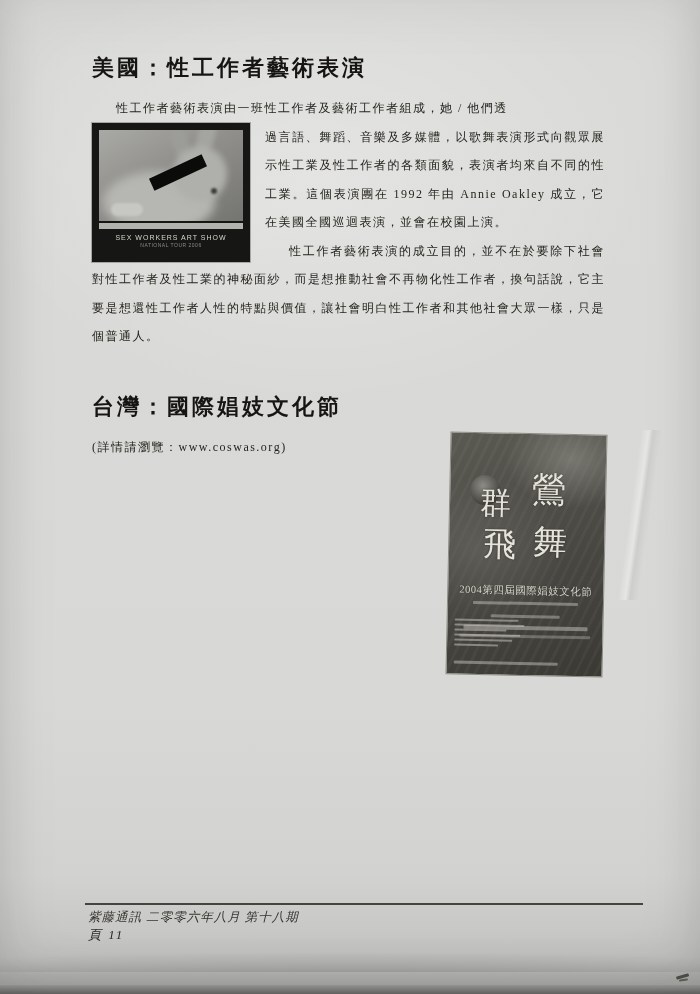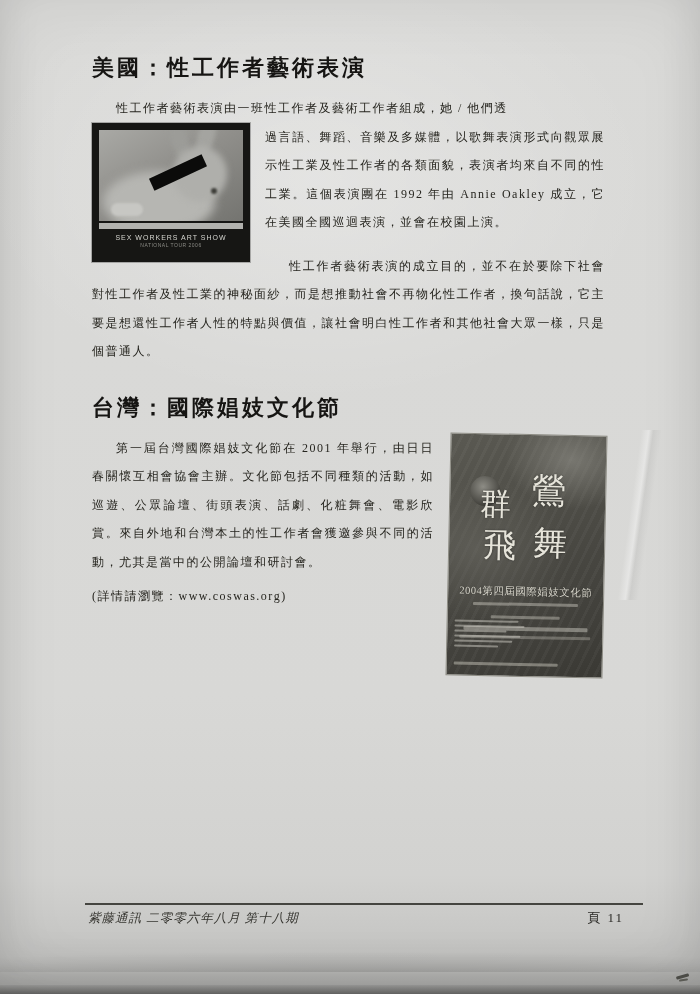--- a/index.html
+++ b/index.html
@@ -15,27 +15,27 @@
       linear-gradient(180deg, #dadad8 0%, #d8d8d6 70%, #d2d2d0 88%, #c2c2c0 97%, #a8a8a6 100%);
     box-shadow: inset 0 0 70px rgba(0,0,0,.07), inset 0 -26px 42px rgba(0,0,0,.10);
     color:#23221f;
   }
   .content{position:absolute;left:92px;top:54px;width:513px;}
   h1.sec{
     font-family:"Liberation Sans","DejaVu Sans",sans-serif;
     font-size:22px;font-weight:bold;letter-spacing:3px;
     color:#161513;margin:0 0 12px 0;line-height:28px;
   }
-  h1.sec.second{clear:both;margin-top:28px;}
+  h1.sec.second{clear:both;margin-top:42px;}
   .p{
     font-size:12px;line-height:28.5px;letter-spacing:1.5px;
     text-align:justify;color:#26251f;margin:0;
   }
   .indent{text-indent:2em;}
-  .gap{margin-top:15px;}
+  .gap{}
   .gap-sm{margin-top:6px;}
 
   
   .photo{
     float:left;width:158px;height:139px;margin:5px 15px 4px 0;
     background:#161614;padding:7px;box-sizing:border-box;
     box-shadow:0 0 0 1px rgba(0,0,0,.25);
   }
   .photo-img{
     position:relative;height:91px;overflow:hidden;
@@ -79,23 +79,23 @@
   .bl2{top:181px;left:28%;width:44%;height:3px;opacity:.75;}
   .bl3{top:192px;left:10%;width:80%;height:4px;opacity:.85;}
   .bl4{top:201px;left:8%;width:84%;height:2.5px;opacity:.6;}
   .poster-contact{position:absolute;left:7px;top:186px;width:72px;}
   .pc{height:2px;margin-bottom:3px;background:rgba(214,212,202,.48);border-radius:1px;}
   .pc.w1{width:64px;}.pc.w2{width:70px;}.pc.w3{width:52px;}.pc.w4{width:66px;}.pc.w5{width:58px;}.pc.w6{width:44px;}
   .poster-bottomline{position:absolute;left:7px;top:228px;width:104px;height:2.5px;background:rgba(210,208,198,.45);border-radius:1px;}
 
   
   .footer-rule{position:absolute;left:85px;top:903px;width:558px;height:1.5px;background:#454540;}
-  .footer-row{position:absolute;left:88px;top:909px;width:552px;display:flex;justify-content:space-between;align-items:baseline;}
+  .footer-row{position:absolute;left:88px;top:909px;width:552px;display:flex;justify-content:space-between;align-items:baseline;flex-direction:column;}
   .footer-left{font-style:italic;font-size:12.5px;letter-spacing:1px;color:#35342f;}
-  .footer-right{font-size:13px;letter-spacing:2px;color:#2c2b27;padding-right:16px;}
+  .footer-right{font-size:13px;letter-spacing:2px;color:#2c2b27;padding-right:16px;font-style:italic;}
 
   
   .bottom-crease{position:absolute;left:0;right:0;bottom:22px;height:34px;pointer-events:none;
     background:radial-gradient(130% 120% at 50% 115%, rgba(0,0,0,.14), transparent 62%);}
   .bottom-band{position:absolute;left:0;right:0;bottom:0;height:9px;pointer-events:none;
     background:linear-gradient(180deg, rgba(0,0,0,.06), rgba(0,0,0,.34));}
   .crease-mid{position:absolute;right:28px;top:430px;width:70px;height:170px;pointer-events:none;
     background:linear-gradient(98deg, transparent 42%, rgba(255,255,255,.35) 50%, rgba(0,0,0,.05) 55%, transparent 64%);}
   .pen-mark{position:absolute;left:676px;top:973px;width:16px;height:10px;}
   .pen-mark .m1{position:absolute;left:0;top:2px;width:13px;height:2.5px;background:#4b4b46;transform:rotate(-16deg);border-radius:1px;}
@@ -157,21 +157,20 @@
             <div class="pc w1"></div>
             <div class="pc w2"></div>
             <div class="pc w3"></div>
             <div class="pc w4"></div>
             <div class="pc w5"></div>
             <div class="pc w6"></div>
           </div>
           <div class="poster-bottomline"></div>
         </figure>
 
-        <p class="p indent">第一屆台灣國際娼妓文化節在 2001 年舉行，由日日春關懷互相會協會主辦。文化節包括不同種類的活動，如巡遊、公眾論壇、街頭表演、話劇、化粧舞會、電影欣賞。來自外地和台灣本土的性工作者會獲邀參與不同的活動，尤其是當中的公開論壇和研討會。</p>
         <p class="p gap-sm">(詳情請瀏覽：www.coswas.org)</p>
       </div>
     </section>
   </div>
 
   <div class="footer-rule"></div>
   <div class="footer-row">
     <span class="footer-left">紫藤通訊  二零零六年八月  第十八期</span>
     <span class="footer-right">頁 11</span>
   </div>

